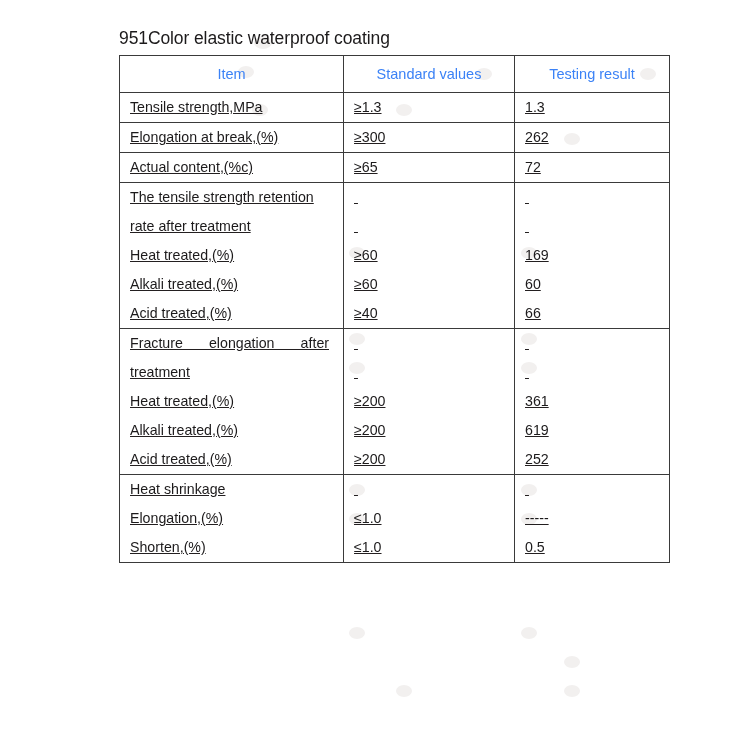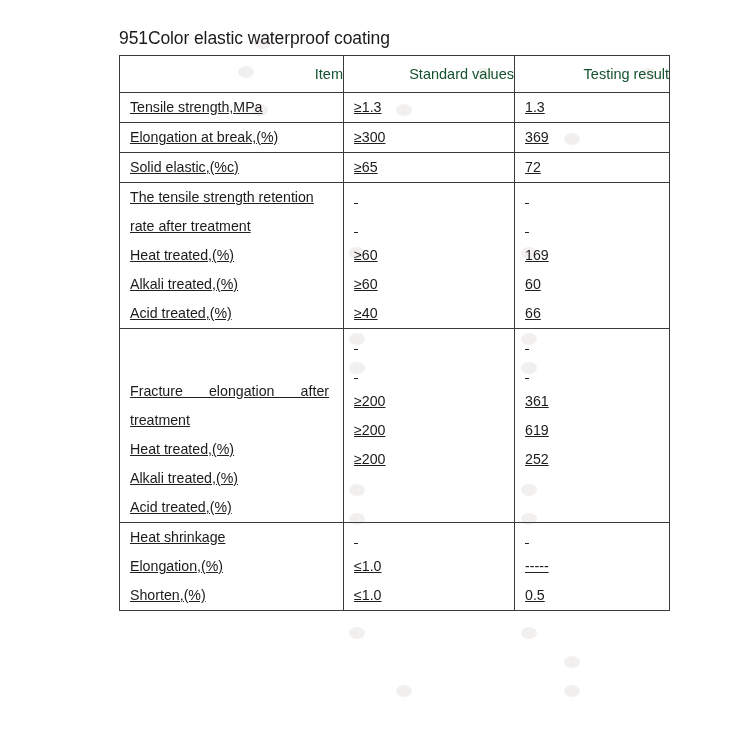--- a/index.html
+++ b/index.html
@@ -60,41 +60,40 @@
   .spec-table td,
   .spec-table th {
     border: 1px solid #3a3a3a;
     padding: 0;
     vertical-align: top;
     font-weight: normal;
     background: transparent;
   }
 
   .spec-table thead th {
-    text-align: right;
+    text-align: center;
     height: 36px;
     vertical-align: middle;
     font-size: 14.5px;
-    color: #14532d;
+    color: #3b82f6;
   }
 
   
   .cell {
     padding: 0 10px;
     font-size: 14.2px;
     line-height: 29px;
     color: #1c1a1b;
     white-space: nowrap;
   }
   .cell.justified {
     text-align: justify;
     text-align-last: justify;
     white-space: normal;
     padding-right: 14px;
-    margin-top: 48px;
   }
   .cell.blank {
     color: transparent;
   }
 
   td.group { padding-bottom: 0; text-decoration: underline; }
 
   
 </style>
 </head>
@@ -153,26 +152,26 @@
           </td>
         </tr>
         <tr>
           <td class="group">
             <div class="cell">Elongation at break,(%)</div>
           </td>
           <td class="group">
             <div class="cell">≥300</div>
           </td>
           <td class="group">
-            <div class="cell">369</div>
-          </td>
-        </tr>
-        <tr>
-          <td class="group">
-            <div class="cell">Solid elastic,(%c)</div>
+            <div class="cell">262</div>
+          </td>
+        </tr>
+        <tr>
+          <td class="group">
+            <div class="cell">Actual content,(%c)</div>
           </td>
           <td class="group">
             <div class="cell">≥65</div>
           </td>
           <td class="group">
             <div class="cell">72</div>
           </td>
         </tr>
         <tr>
           <td class="group">

